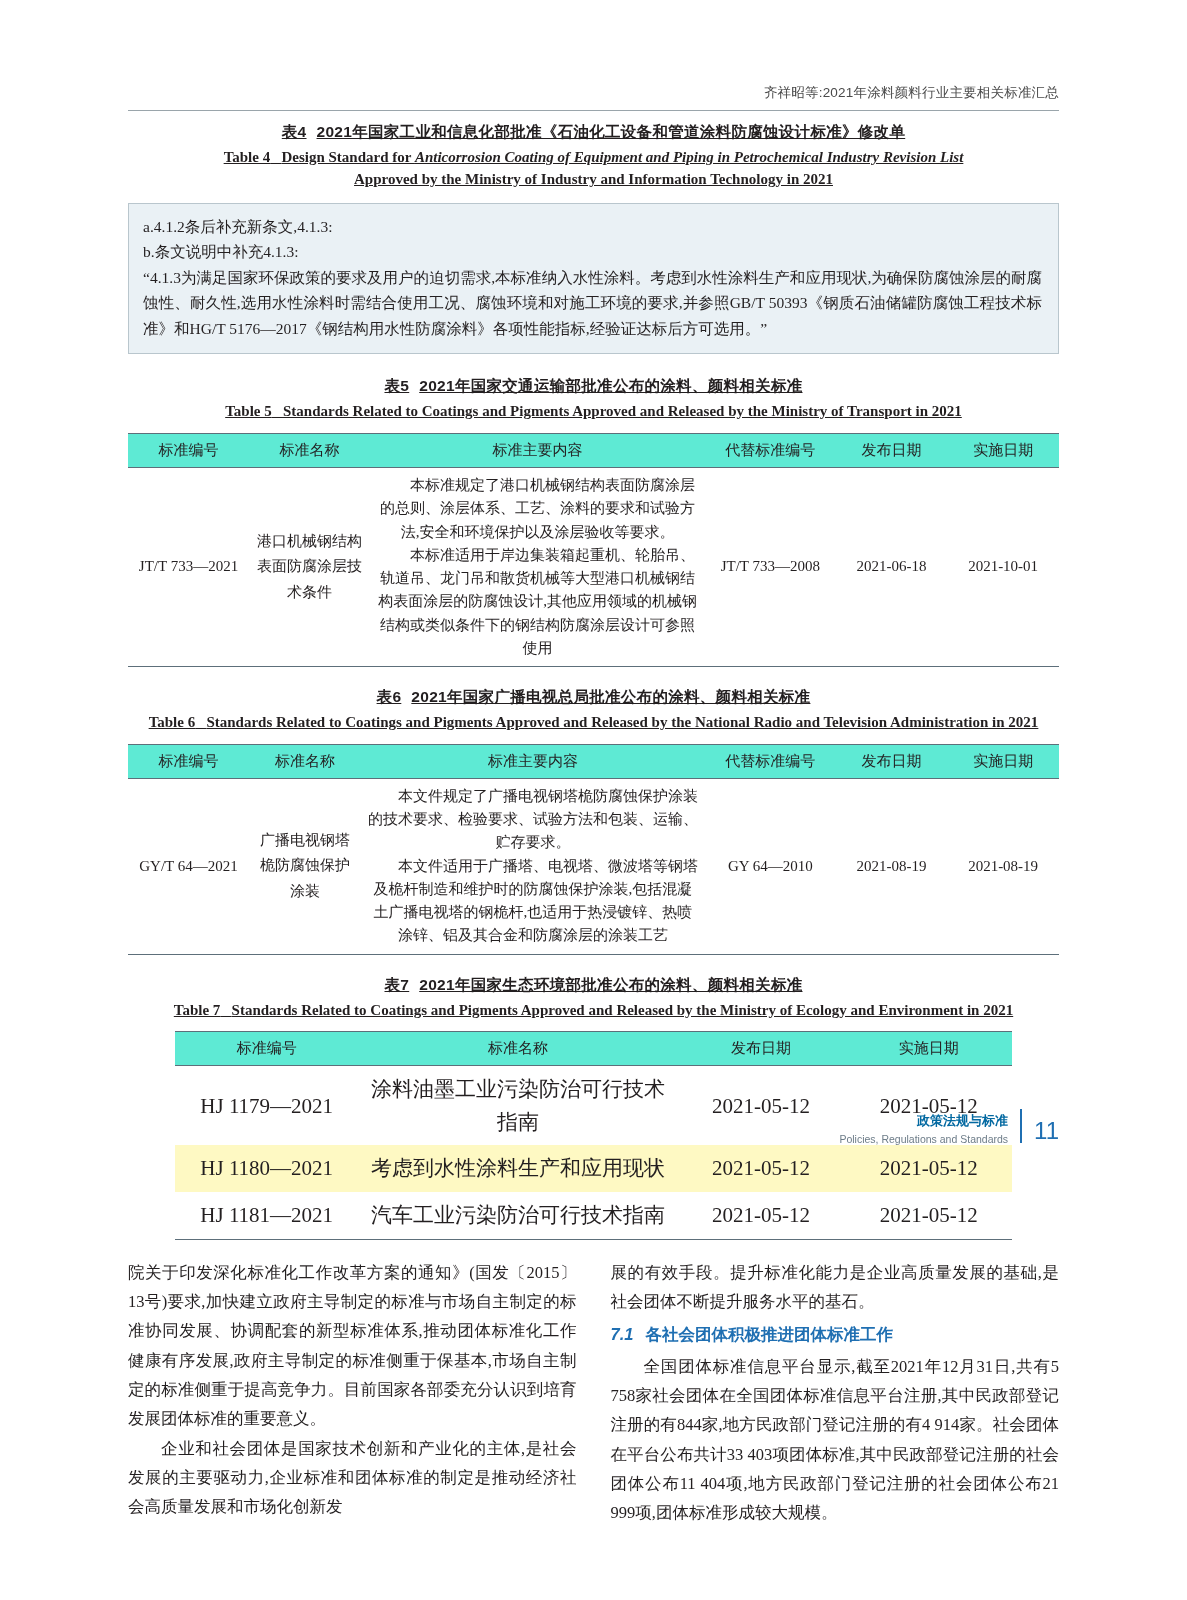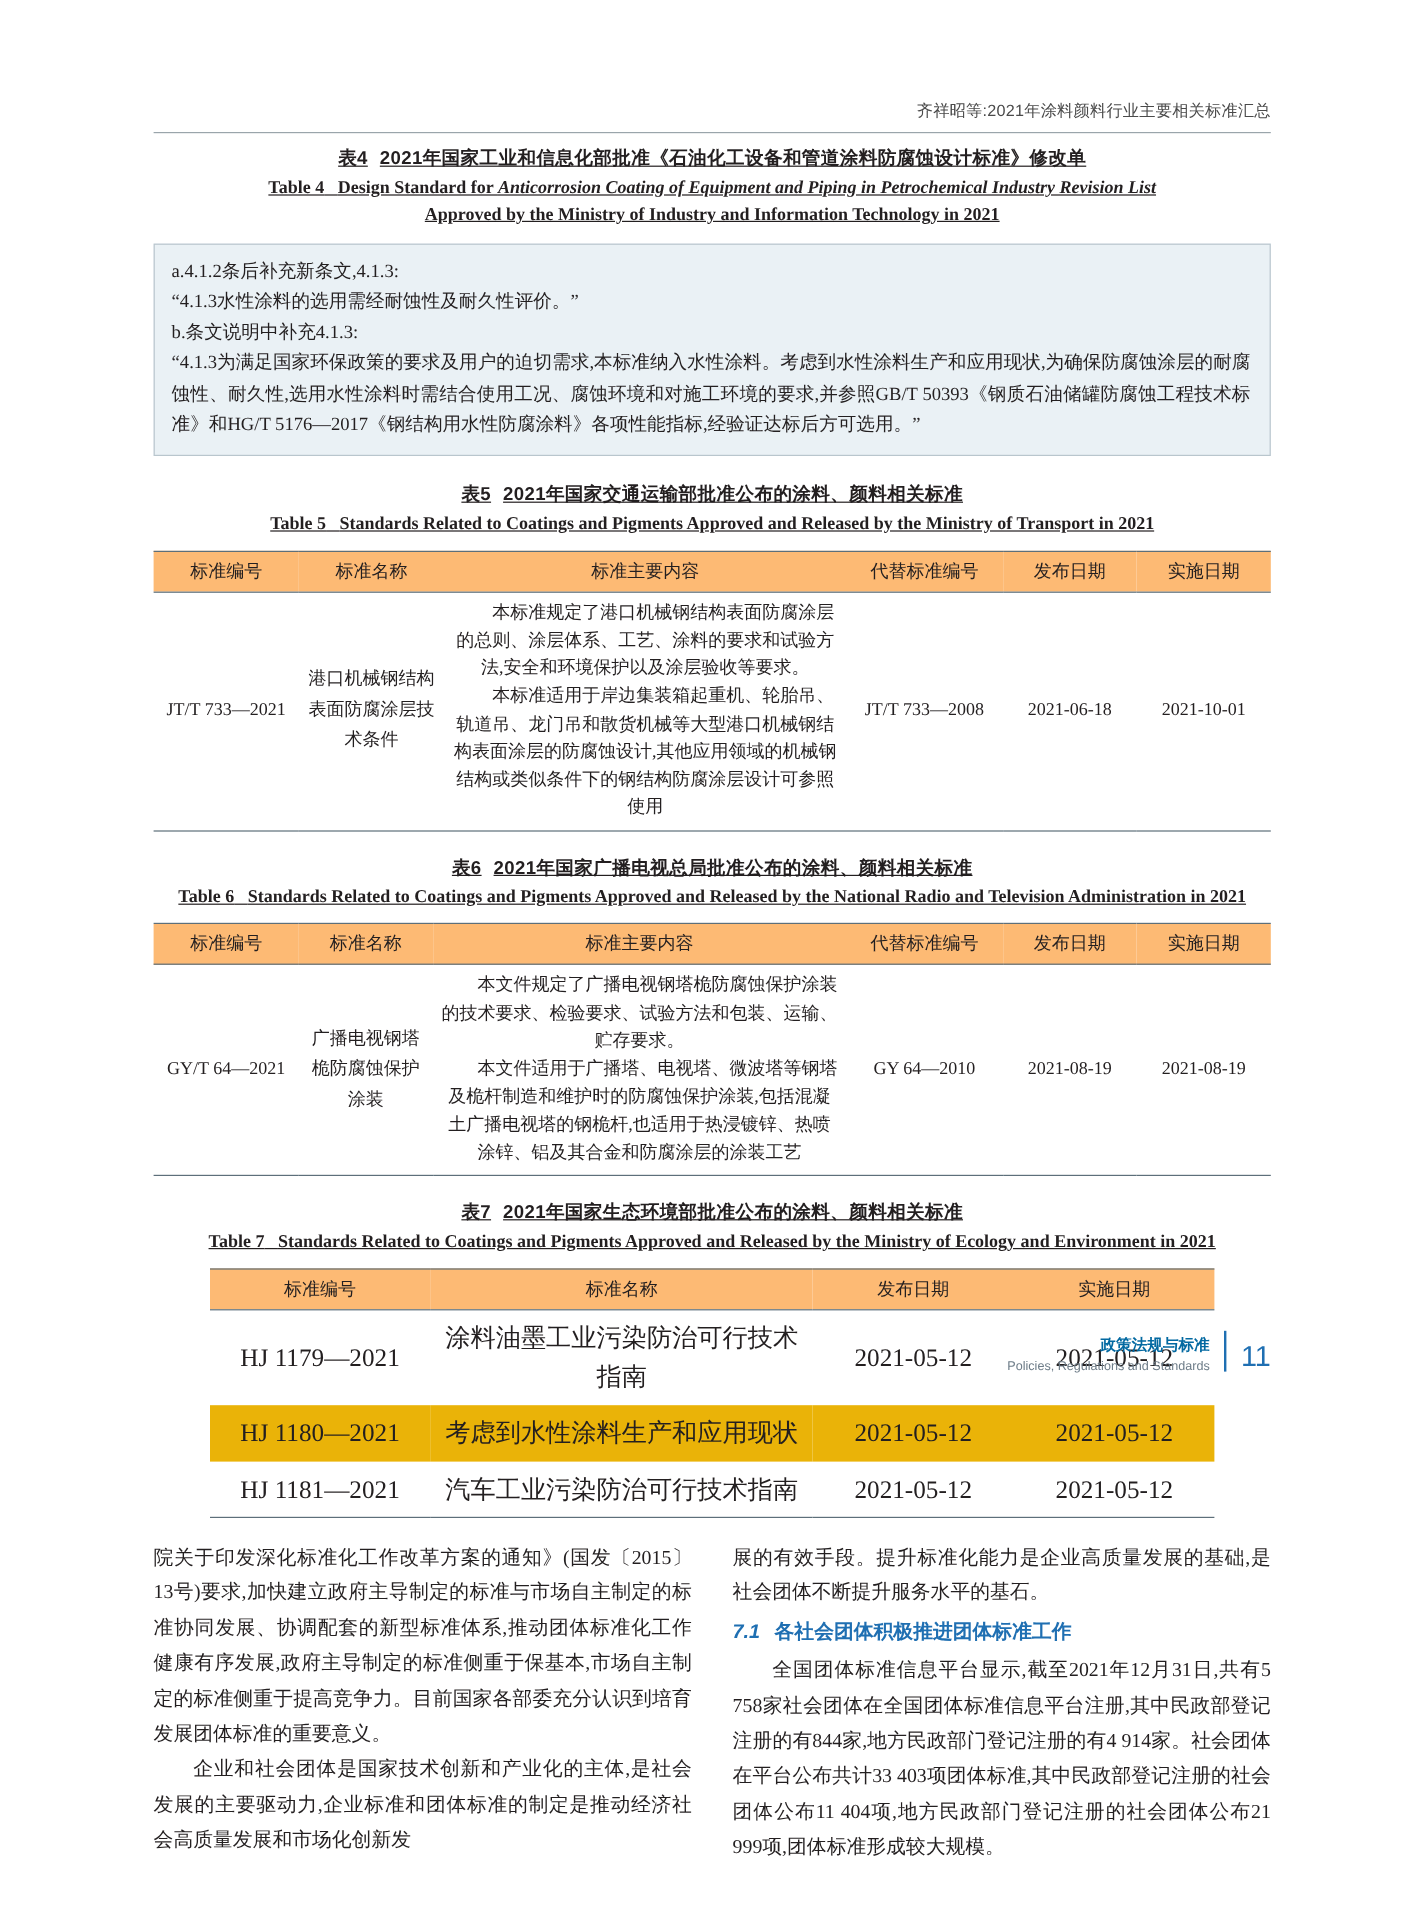--- a/index.html
+++ b/index.html
@@ -76,21 +76,21 @@
   .t4box p { margin: 0; }
 
   
   table.std {
     width: 100%;
     border-collapse: collapse;
     margin-top: 10px;
     font-size: 15px;
   }
   table.std th {
-    background: #fdba74;
+    background: #5eead4;
     font-weight: normal;
     font-family: "Liberation Sans", sans-serif;
     font-size: 15px;
     padding: 7px 4px;
     border-top: 1.6px solid #5d6f7a;
     border-bottom: 1px solid #5d6f7a;
     text-align: center;
   }
   table.std td {
     padding: 6px 6px;
@@ -101,21 +101,21 @@
   table.std tr.last td { border-bottom: 1.6px solid #5d6f7a; }
   td.content {
     text-align: left;
     line-height: 1.62;
     font-family: Liberation Serif, serif;
   }
   td.content p { margin: 0; text-indent: 2em; }
 
   
   table.t7 td { padding: 7px 4px; font-size: 21px; }
-  table.t7 tr.alt td { background: #eab308; }
+  table.t7 tr.alt td { background: #fef9c3; }
   table.t7 tr.last td { border-bottom: 1.6px solid #5d6f7a; }
   table.t7 td.name { text-align: center; }
 
   
   .cols {
     margin-top: 18px;
     display: flex;
     gap: 34px;
   }
   .col {
@@ -185,21 +185,20 @@
       <span class="num">表4</span><span>2021年国家工业和信息化部批准《石油化工设备和管道涂料防腐蚀设计标准》修改单</span>
     </div>
     <div class="cap-en">
       <span>Table 4</span>&nbsp;&nbsp;&nbsp;<span>Design Standard for </span><i>Anticorrosion Coating of Equipment and Piping in Petrochemical Industry Revision List</i><br>
       <span>Approved by the Ministry of Industry and Information Technology in 2021</span>
     </div>
   </div>
 
   <div class="t4box">
     <p>a.4.1.2条后补充新条文,4.1.3:</p>
-    <p>“4.1.3水性涂料的选用需经耐蚀性及耐久性评价。”</p>
     <p>b.条文说明中补充4.1.3:</p>
     <p style="text-align:justify">“4.1.3为满足国家环保政策的要求及用户的迫切需求,本标准纳入水性涂料。考虑到水性涂料生产和应用现状,为确保防腐蚀涂层的耐腐蚀性、耐久性,选用水性涂料时需结合使用工况、腐蚀环境和对施工环境的要求,并参照GB/T 50393《钢质石油储罐防腐蚀工程技术标准》和HG/T 5176—2017《钢结构用水性防腐涂料》各项性能指标,经验证达标后方可选用。”</p>
   </div>
 
   <div style="height:22px"></div>
 
   <div class="cap">
     <div class="cap-cn">
       <span class="num">表5</span><span>2021年国家交通运输部批准公布的涂料、颜料相关标准</span>
     </div>

